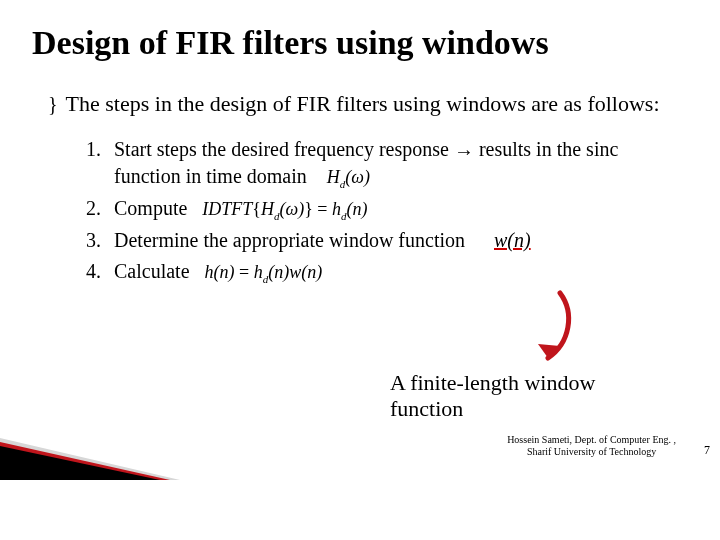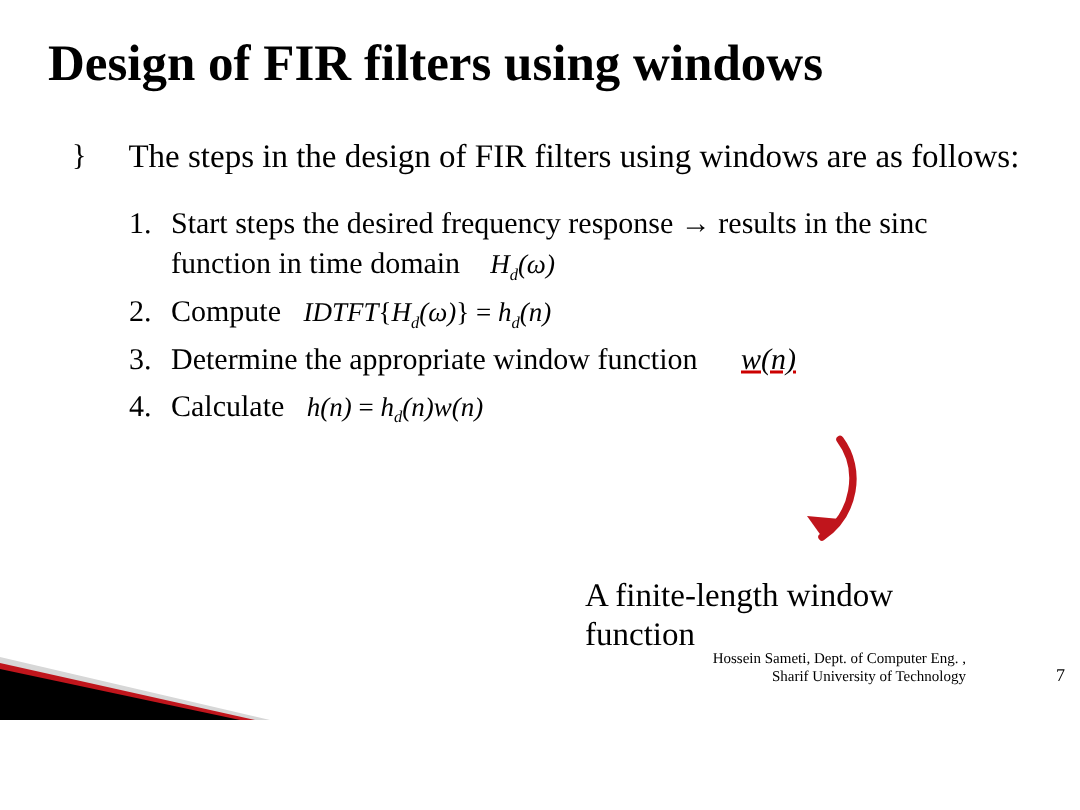--- a/index.html
+++ b/index.html
@@ -39,21 +39,20 @@
     display: flex;
     align-items: flex-start;
   }
   .bracket {
     font-size: 20px;
     margin-right: 8px;
     margin-top: 2px;
   }
   .intro {
     flex: 1;
-    margin-left: 20px;
   }
   .steps {
     margin-top: 18px;
     margin-left: 38px;
     font-size: 20px;
     line-height: 1.35;
   }
   .step {
     display: flex;
     align-items: flex-start;
@@ -73,32 +72,32 @@
     margin-top: 29px;
   }
   .sub {
     font-size: 11px;
     vertical-align: sub;
     font-style: italic;
   }
   .annotation {
     position: absolute;
     left: 390px;
-    top: 384px;
+    top: 370px;
     font-size: 22px;
     width: 260px;
     line-height: 1.2;
   }
   .footer {
     position: absolute;
-    right: 76px;
+    right: 44px;
     bottom: 22px;
     font-size: 10px;
     line-height: 1.2;
-    text-align: right;
+    text-align: center;
     margin-top: 22px;
   }
   .pagenum {
     position: absolute;
     right: 10px;
     bottom: 22px;
     font-size: 12px;
   }
   
   .corner {

